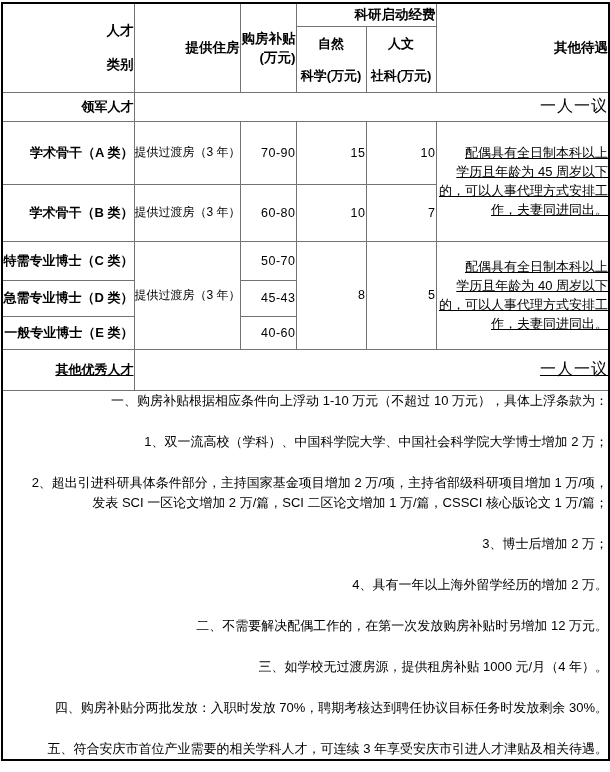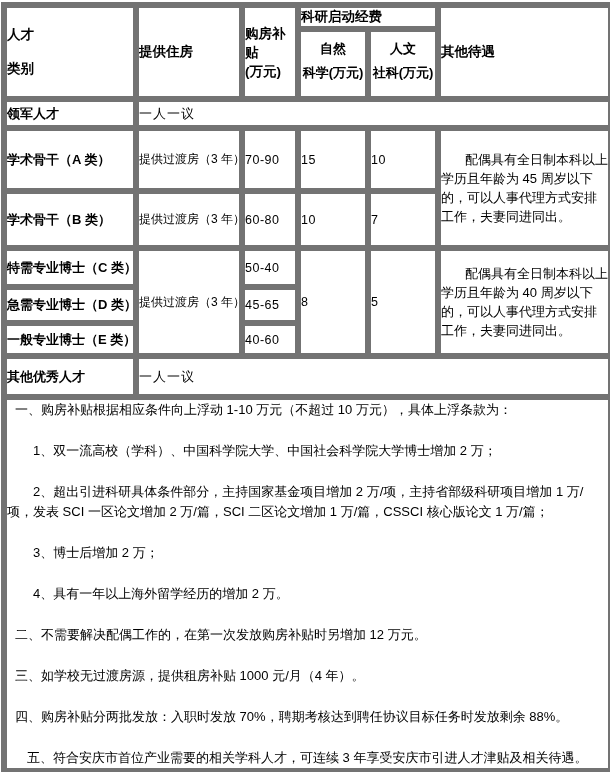--- a/index.html
+++ b/index.html
@@ -11,64 +11,64 @@
     font-family: "Liberation Sans", "DejaVu Sans", sans-serif;
   }
   table.talent {
     border-collapse: collapse;
     table-layout: fixed;
     width: 607px;
     margin: 2px 0 0 1px;
     border: 2px solid #000;
   }
   table.talent td {
-    border: 6px solid #737373;
-    text-align: left;
+    border: 1px solid #737373;
+    text-align: right;
     vertical-align: middle;
     padding: 0;
     overflow: hidden;
   }
   tr.rh-head1  { height: 23px; }
   tr.rh-head2  { height: 66px; }
   tr.rh-leader { height: 29px; }
   tr.rh-a      { height: 63px; }
   tr.rh-b      { height: 57px; }
   tr.rh-c      { height: 39px; }
   tr.rh-d      { height: 36px; }
   tr.rh-e      { height: 33px; }
-  tr.rh-others { height: 41px; }
+  tr.rh-others { height: 41px; text-decoration: underline; }
 
   .hdr  { font-weight: bold; font-size: 13.5px; }
   .cat  { font-weight: bold; font-size: 13px; white-space: nowrap; margin-top: 48px; }
   .num  { font-size: 12.5px; letter-spacing: 0.5px; margin-top: 44px; }
   .housing-cell { font-size: 12px; white-space: nowrap; }
-  .negotiate { font-size: 13px; letter-spacing: 1px; }
+  .negotiate { font-size: 16px; letter-spacing: 1px; }
 
   .two-line-wide { line-height: 34px; }
   .two-line-tight { line-height: 19px; }
 
   .vsplit {
     height: 64px;
     display: flex;
     flex-direction: column;
     justify-content: space-between;
     align-items: center;
-    padding: 8px 0 14px 0;
+    padding: 8px 0 6px 0;
     font-weight: bold;
     font-size: 13px;
     white-space: nowrap;
   }
 
   td.spouse {
     text-align: justify;
     font-size: 13px;
     line-height: 19px;
     padding: 0 2px 0 1px;
   }
-  td.spouse .indent { text-indent: 24px; display: block; }
+  td.spouse .indent { text-indent: 24px; display: block; text-decoration: underline; }
   td.spouse-ab { vertical-align: top; padding-top: 9px; }
 
   td.notes-cell {
     border-top: 2px solid #000;
     text-align: left;
     vertical-align: top;
     padding: 7px 2px 0 2px;
   }
   p.note {
     margin: 0 0 21px 0;
@@ -142,31 +142,31 @@
     <td class="cat">学术骨干（B 类）</td>
     <td class="housing-cell">提供过渡房（3 年）</td>
     <td class="num">60-80</td>
     <td class="num">10</td>
     <td class="num">7</td>
   </tr>
 
   <tr class="rh-c">
     <td class="cat">特需专业博士（C 类）</td>
     <td rowspan="3" class="housing-cell">提供过渡房（3 年）</td>
-    <td class="num">50-40</td>
+    <td class="num">50-70</td>
     <td rowspan="3" class="num">8</td>
     <td rowspan="3" class="num">5</td>
     <td rowspan="3" class="spouse">
       <span class="indent">配偶具有全日制本科以上学历且年龄为 40 周岁以下的，可以人事代理方式安排工作，夫妻同进同出。</span>
     </td>
   </tr>
 
   <tr class="rh-d">
     <td class="cat">急需专业博士（D 类）</td>
-    <td class="num">45-65</td>
+    <td class="num">45-43</td>
   </tr>
 
   <tr class="rh-e">
     <td class="cat">一般专业博士（E 类）</td>
     <td class="num">40-60</td>
   </tr>
 
   <tr class="rh-others">
     <td class="cat">其他优秀人才</td>
     <td colspan="5" class="negotiate">一人一议</td>
@@ -174,18 +174,18 @@
 
   <tr>
     <td colspan="6" class="notes-cell">
       <p class="note main">一、购房补贴根据相应条件向上浮动 1-10 万元（不超过 10 万元），具体上浮条款为：</p>
       <p class="note sub">1、双一流高校（学科）、中国科学院大学、中国社会科学院大学博士增加 2 万；</p>
       <p class="note sub">2、超出引进科研具体条件部分，主持国家基金项目增加 2 万/项，主持省部级科研项目增加 1 万/项，发表 SCI 一区论文增加 2 万/篇，SCI 二区论文增加 1 万/篇，CSSCI 核心版论文 1 万/篇；</p>
       <p class="note sub">3、博士后增加 2 万；</p>
       <p class="note sub">4、具有一年以上海外留学经历的增加 2 万。</p>
       <p class="note main">二、不需要解决配偶工作的，在第一次发放购房补贴时另增加 12 万元。</p>
       <p class="note main">三、如学校无过渡房源，提供租房补贴 1000 元/月（4 年）。</p>
-      <p class="note main">四、购房补贴分两批发放：入职时发放 70%，聘期考核达到聘任协议目标任务时发放剩余 88%。</p>
+      <p class="note main">四、购房补贴分两批发放：入职时发放 70%，聘期考核达到聘任协议目标任务时发放剩余 30%。</p>
       <p class="note main">五、符合安庆市首位产业需要的相关学科人才，可连续 3 年享受安庆市引进人才津贴及相关待遇。</p>
     </td>
   </tr>
 </tbody>
   </table>
 
 </body></html>

